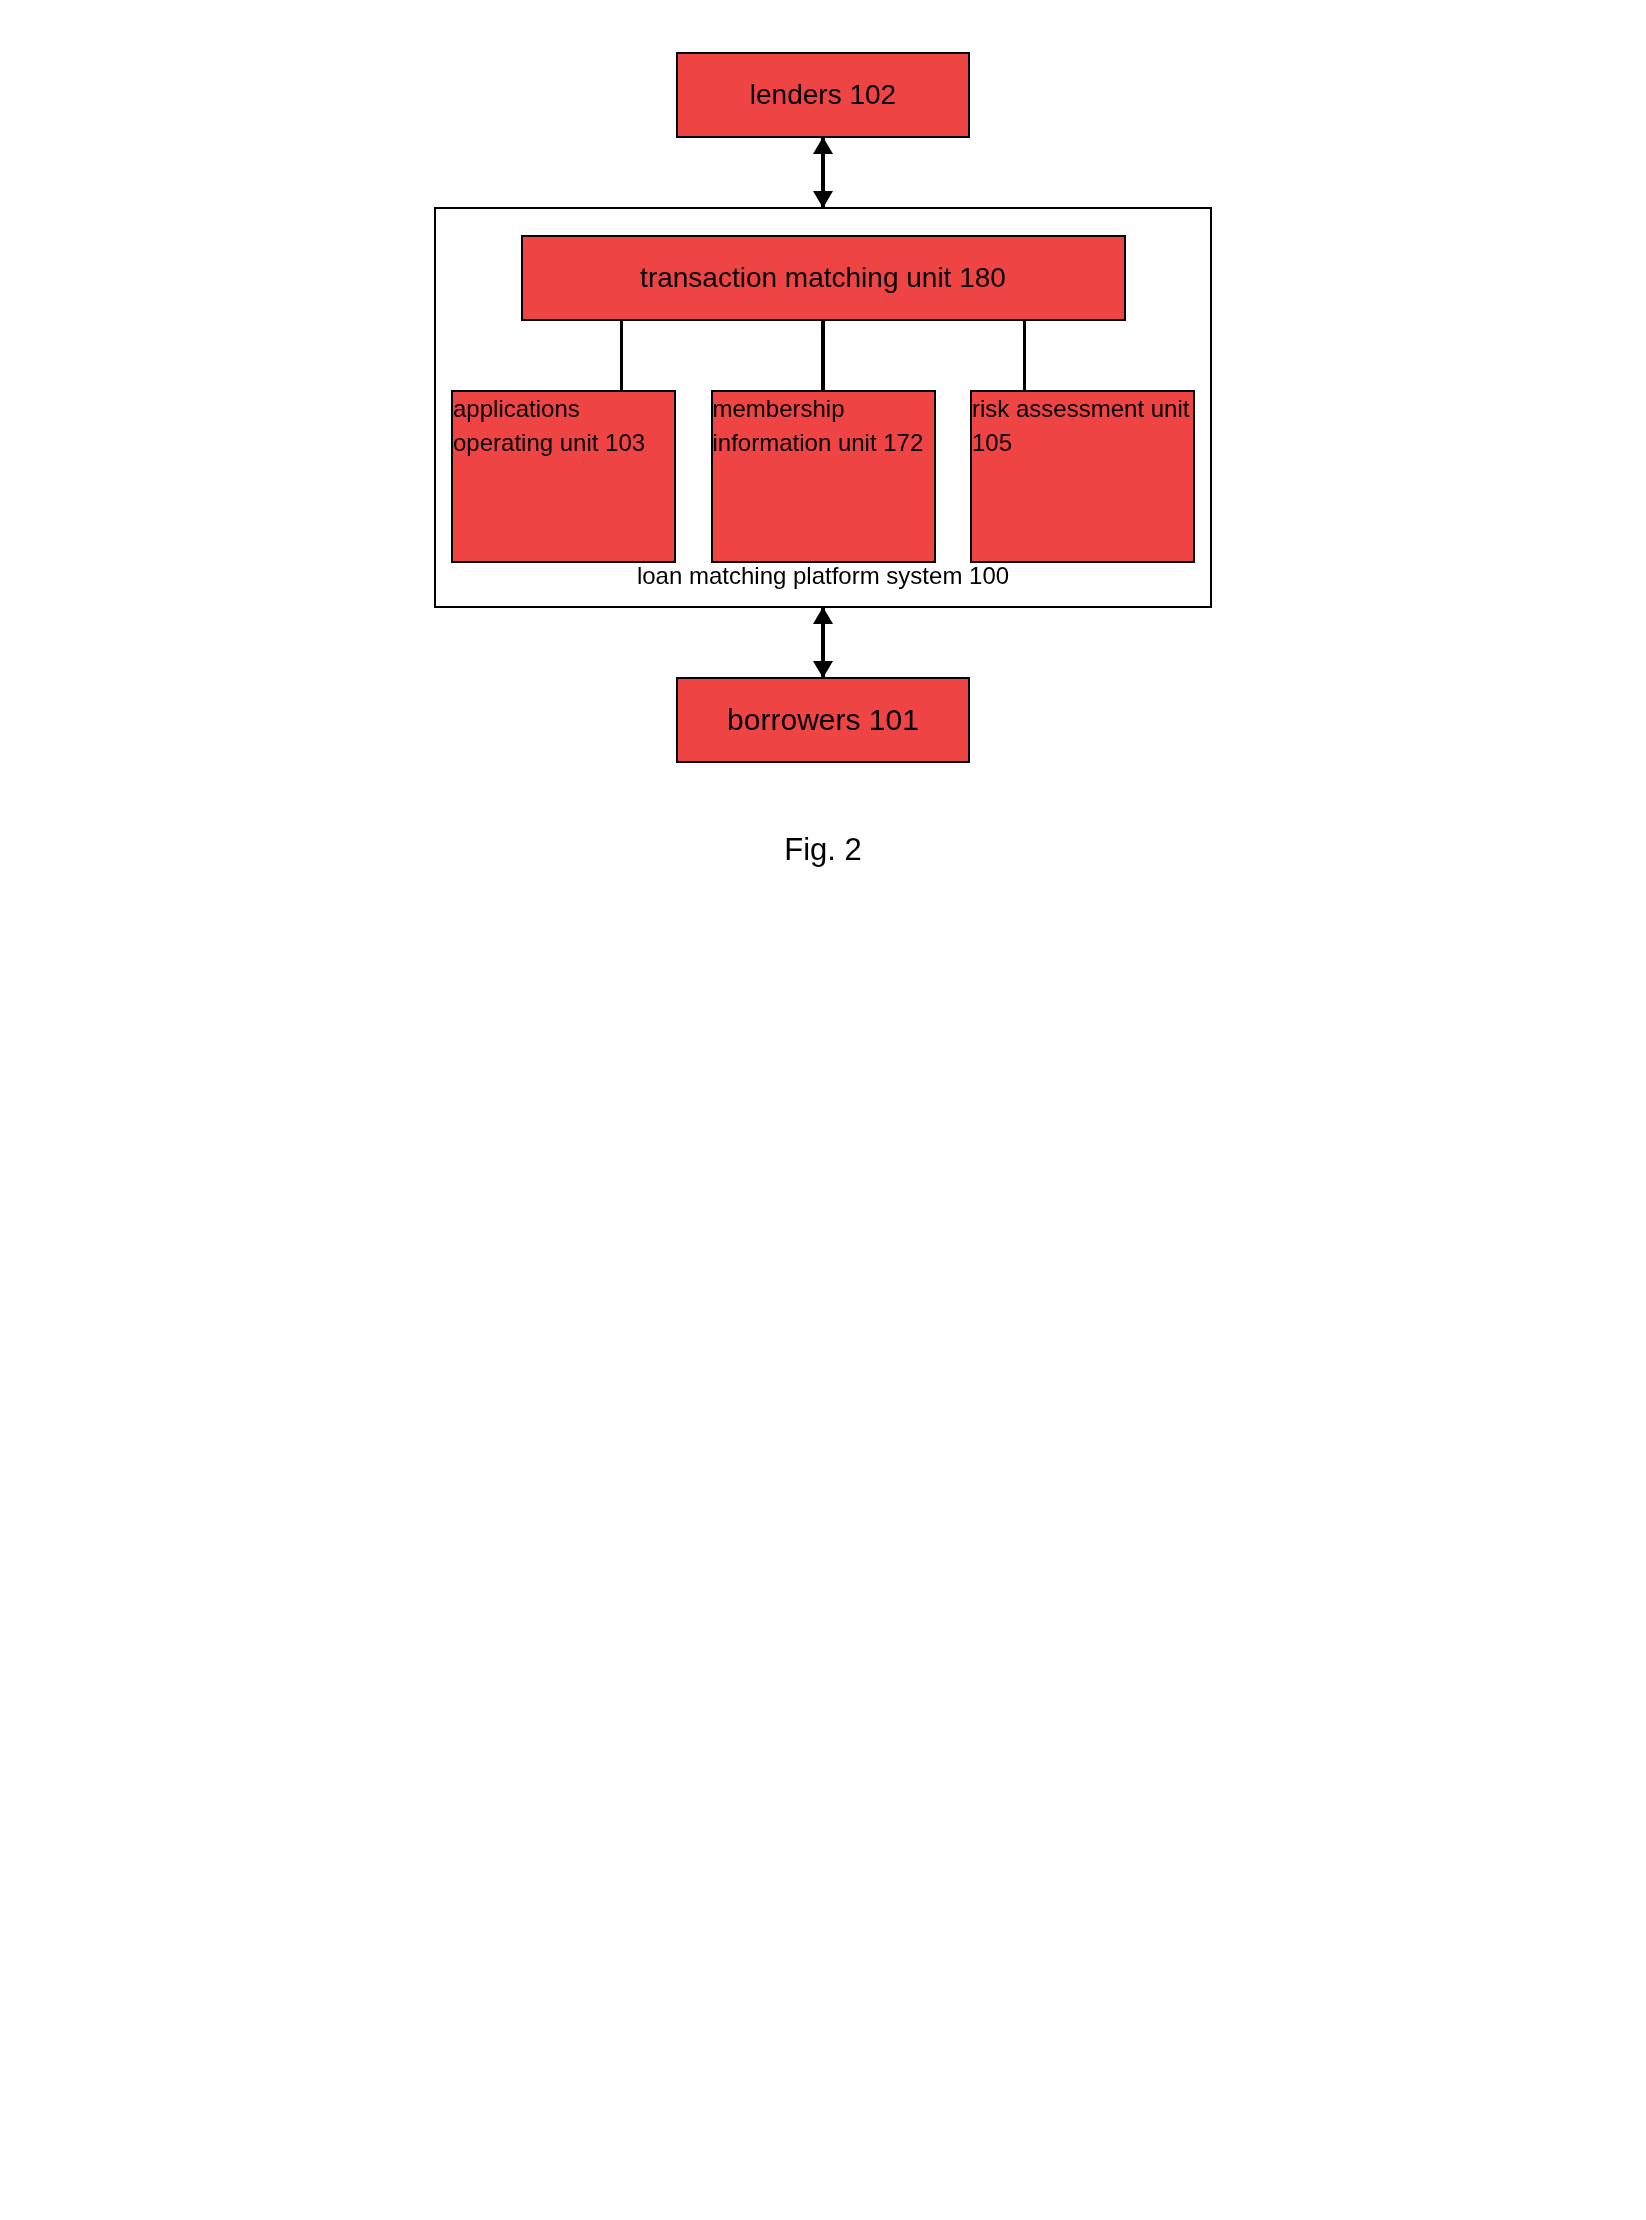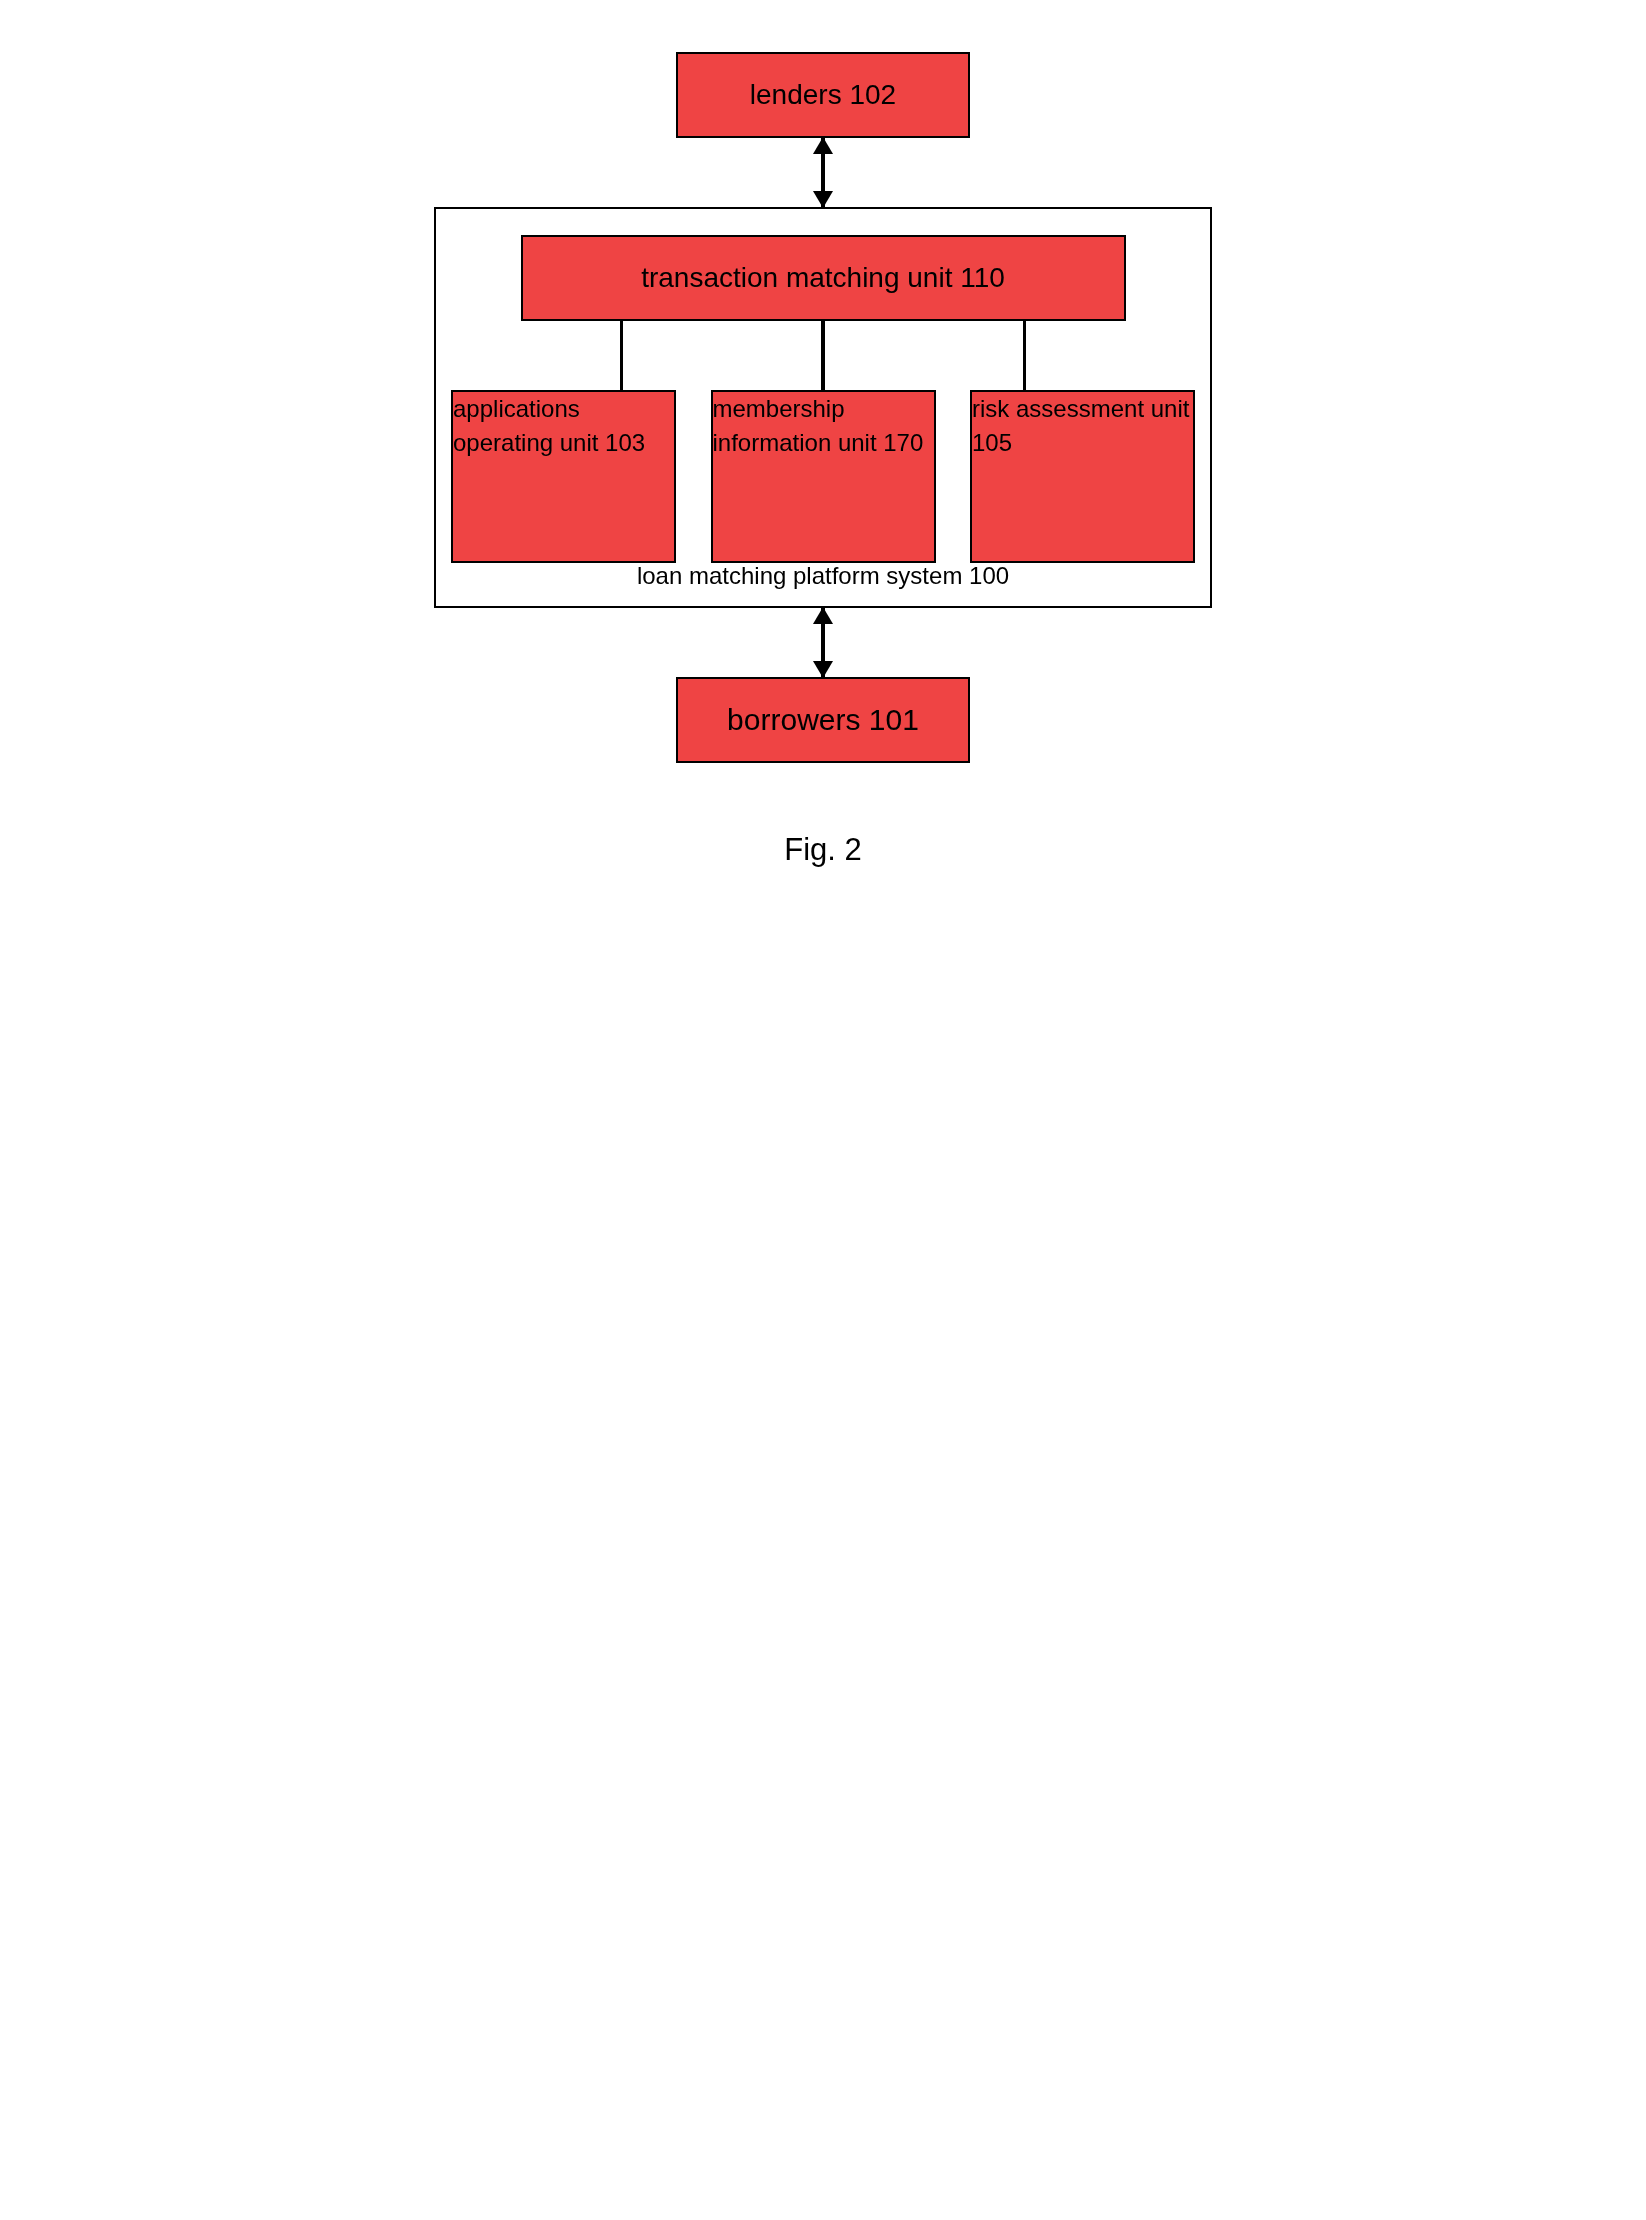--- a/index.html
+++ b/index.html
@@ -141,38 +141,38 @@
 
   <div class="box lenders-box">
     <span>lenders 102</span>
   </div>
 
   <div class="arrow-bidirectional"></div>
 
   <div class="platform-box">
 
     <div class="box transaction-box">
-      <span>transaction matching unit 110</span>
+      <span>transaction matching unit 180</span>
     </div>
 
     <div style="display:flex; width:605px; justify-content: space-around; height: 69px; position: relative;">
 
       <div style="width:3.5px; height:69px; background:#000; margin-top:0;"></div>
 
       <div style="width:3.5px; height:69px; background:#000; margin-top:0;"></div>
 
       <div style="width:3.5px; height:69px; background:#000; margin-top:0;"></div>
     </div>
 
     <div class="units-row">
       <div class="box unit-box">
         <span>applications operating unit 103</span>
       </div>
       <div class="box unit-box">
-        <span>membership information unit 170</span>
+        <span>membership information unit 172</span>
       </div>
       <div class="box unit-box">
         <span>risk assessment unit 105</span>
       </div>
     </div>
 
     <div class="platform-label">loan matching platform system 100</div>
 
   </div>
 

